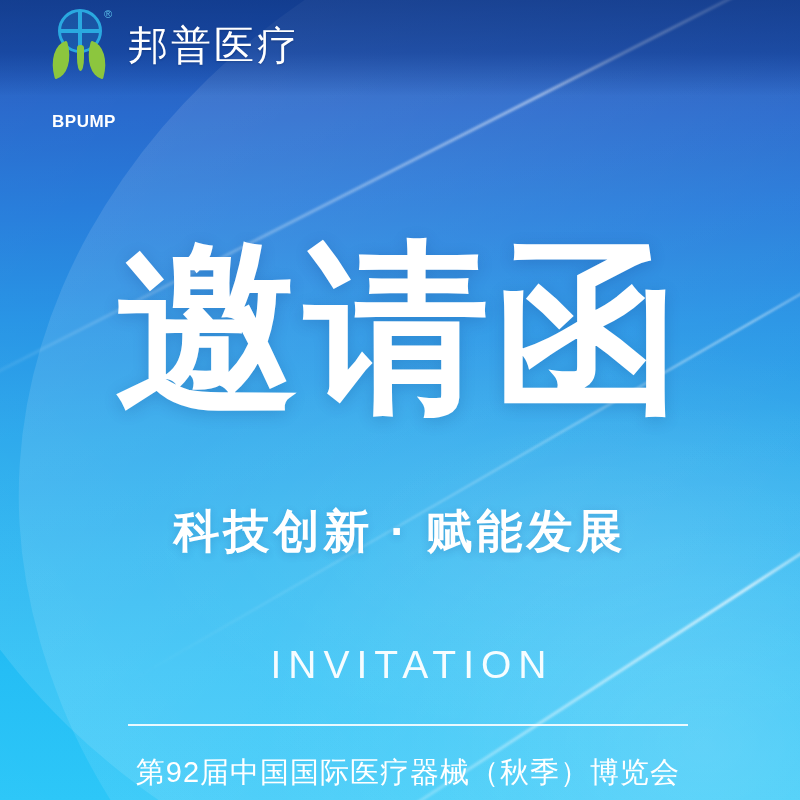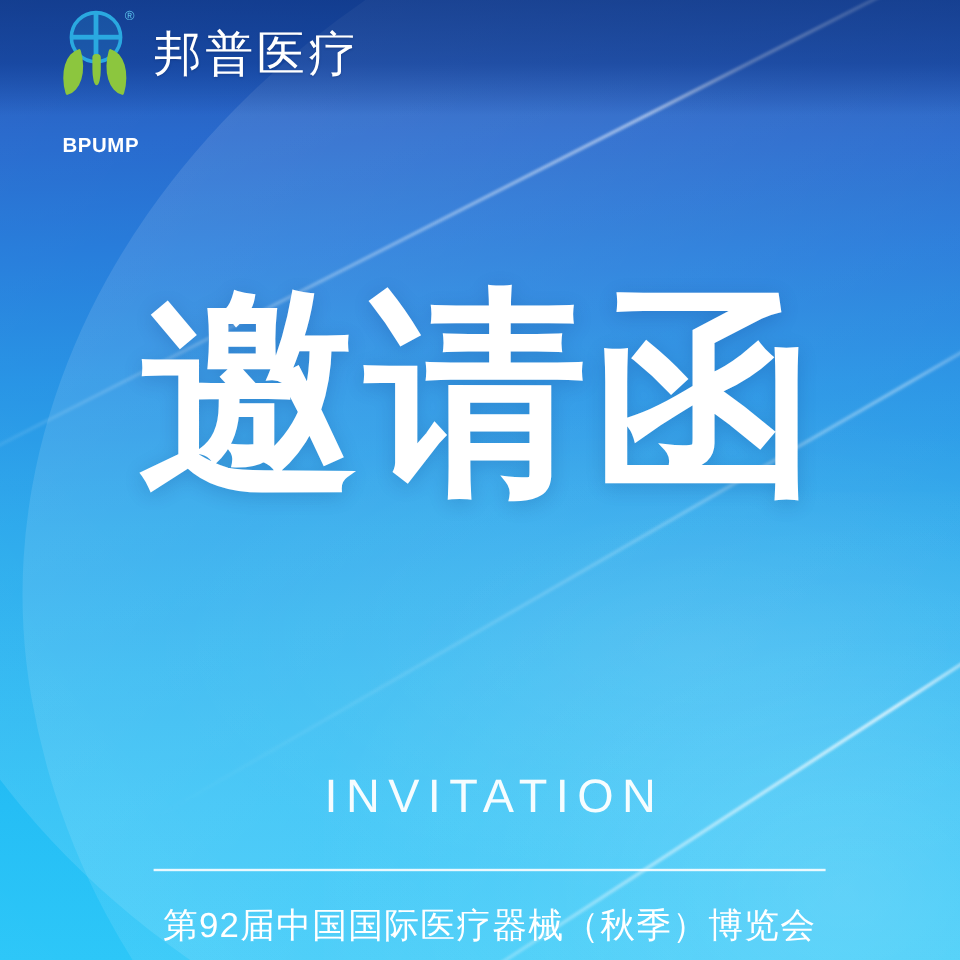--- a/index.html
+++ b/index.html
@@ -387,20 +387,21 @@
       <div class="logo-en">BPUMP</div>
     </div>
 
     <div class="logo-cn">邦普医疗</div>
   </div>
 
   <div class="content">
 
     <div class="headline">邀请函</div>
 
+    <div class="subtitle">科技创新 · 赋能发展</div>
 
     <div class="invitation-en">INVITATION</div>
 
     <div class="event-block">
       <div class="rule"></div>
       <div class="event-name">第92届中国国际医疗器械（秋季）博览会</div>
       <div class="rule"></div>
     </div>
 
   </div>

